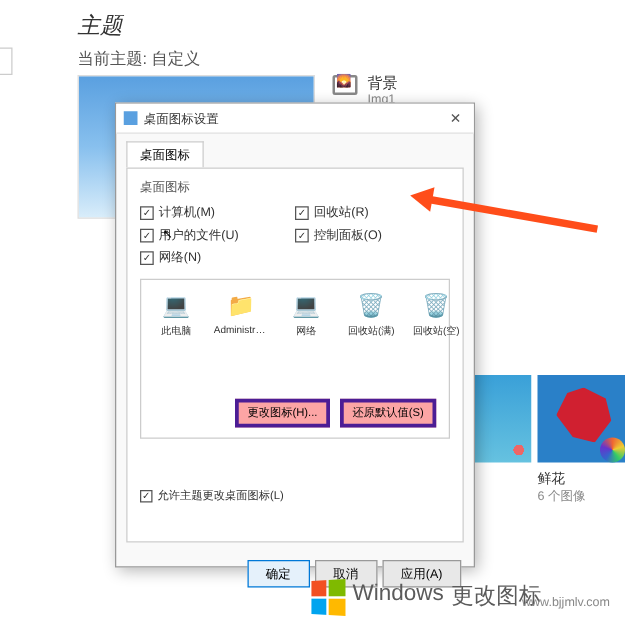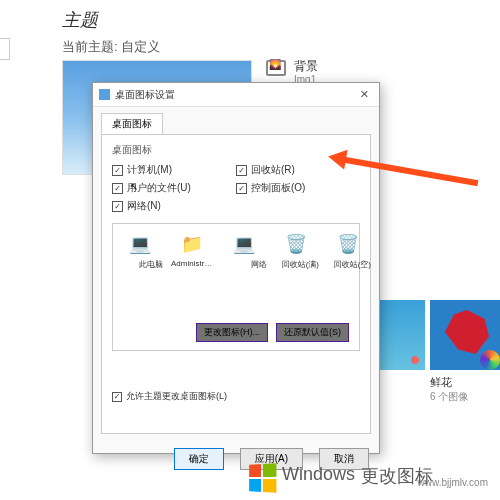--- a/index.html
+++ b/index.html
@@ -40,28 +40,28 @@
 .check-item { display: flex; align-items: center; font-size: 10px; color: #333; width: 130px; }
 .check-item.full { width: 260px; }
 .chk { width: 11px; height: 11px; border: 1px solid #555; margin-right: 4px; display: flex; align-items: center; justify-content: center; font-size: 8px; color: #333; }
 .cursor-caret { position: absolute; left: 28px; top: 46px; width: 8px; height: 12px; pointer-events: none; }
 .cursor-caret::before { content: "↖"; font-size: 10px; color: #000; position: absolute; }
 
 .icon-strip { border: 1px solid #ccc; margin-top: 10px; height: 128px; padding: 8px 6px; position: relative; }
 .icon-row { display: flex; gap: 8px; }
 .icon-cell { width: 44px; display: flex; flex-direction: column; align-items: center; }
 .icon-glyph { width: 24px; height: 24px; display: flex; align-items: center; justify-content: center; font-size: 18px; }
-.icon-label { font-size: 8px; color: #333; margin-top: 3px; text-align: right; white-space: nowrap; overflow: hidden; text-overflow: ellipsis; width: 44px; }
+.icon-label { font-size: 8px; color: #333; margin-top: 3px; text-align: center; white-space: nowrap; overflow: hidden; text-overflow: ellipsis; width: 44px; }
 
 .dlg-lower-btns { position: absolute; bottom: 8px; right: 10px; display: flex; gap: 8px; }
-.dlg-lower-btns .btn-sm { font-size: 9px; padding: 2px 7px; border: 1px solid #4c1d95; background: #737373; }
+.dlg-lower-btns .btn-sm { font-size: 9px; padding: 2px 7px; border: 3px solid #4c1d95; background: #fca5a5; }
 .allow-check { position: absolute; bottom: 30px; left: 10px; display: flex; align-items: center; font-size: 9px; color: #333; }
 .allow-check .chk { width: 10px; height: 10px; }
 
-.dlg-buttons { display: flex; justify-content: flex-end; gap: 16px; padding: 6px 10px; text-align: center; }
+.dlg-buttons { display: flex; justify-content: flex-end; gap: 4px; padding: 6px 10px; text-align: center; }
 .btn { font-size: 10px; padding: 3px 14px; border: 1px solid #999; background: #e8e8e8; cursor: pointer; }
 .btn.primary { border-color: #0078d7; background: #e5f1fb; }
 
 
 .arrow { position: absolute; left: 320px; top: 140px; width: 160px; height: 40px; pointer-events: none; }
 .arrow-line { position: absolute; left: 20px; top: 16px; width: 140px; height: 6px; background: #ff4d1a; transform: rotate(10deg); transform-origin: left; }
 .arrow-head { position: absolute; left: 8px; top: 8px; width: 0; height: 0; border-right: 18px solid #ff4d1a; border-top: 10px solid transparent; border-bottom: 10px solid transparent; transform: rotate(10deg); }
 
 
 .watermark { position: absolute; left: 248px; bottom: 8px; display: flex; align-items: flex-start; gap: 6px; }
@@ -163,22 +163,22 @@
     </div>
 
     <div class="allow-check">
       <div class="chk">✓</div>
       <span>允许主题更改桌面图标(L)</span>
     </div>
   </div>
 
   <div class="dlg-buttons">
     <div class="btn primary">确定</div>
+    <div class="btn">取消</div>
     <div class="btn">应用(A)</div>
-    <div class="btn">取消</div>
   </div>
 </div>
 
 <div class="arrow">
   <div class="arrow-line"></div>
   <div class="arrow-head"></div>
 </div>
 
 <div class="watermark">
   <div class="win-logo">

